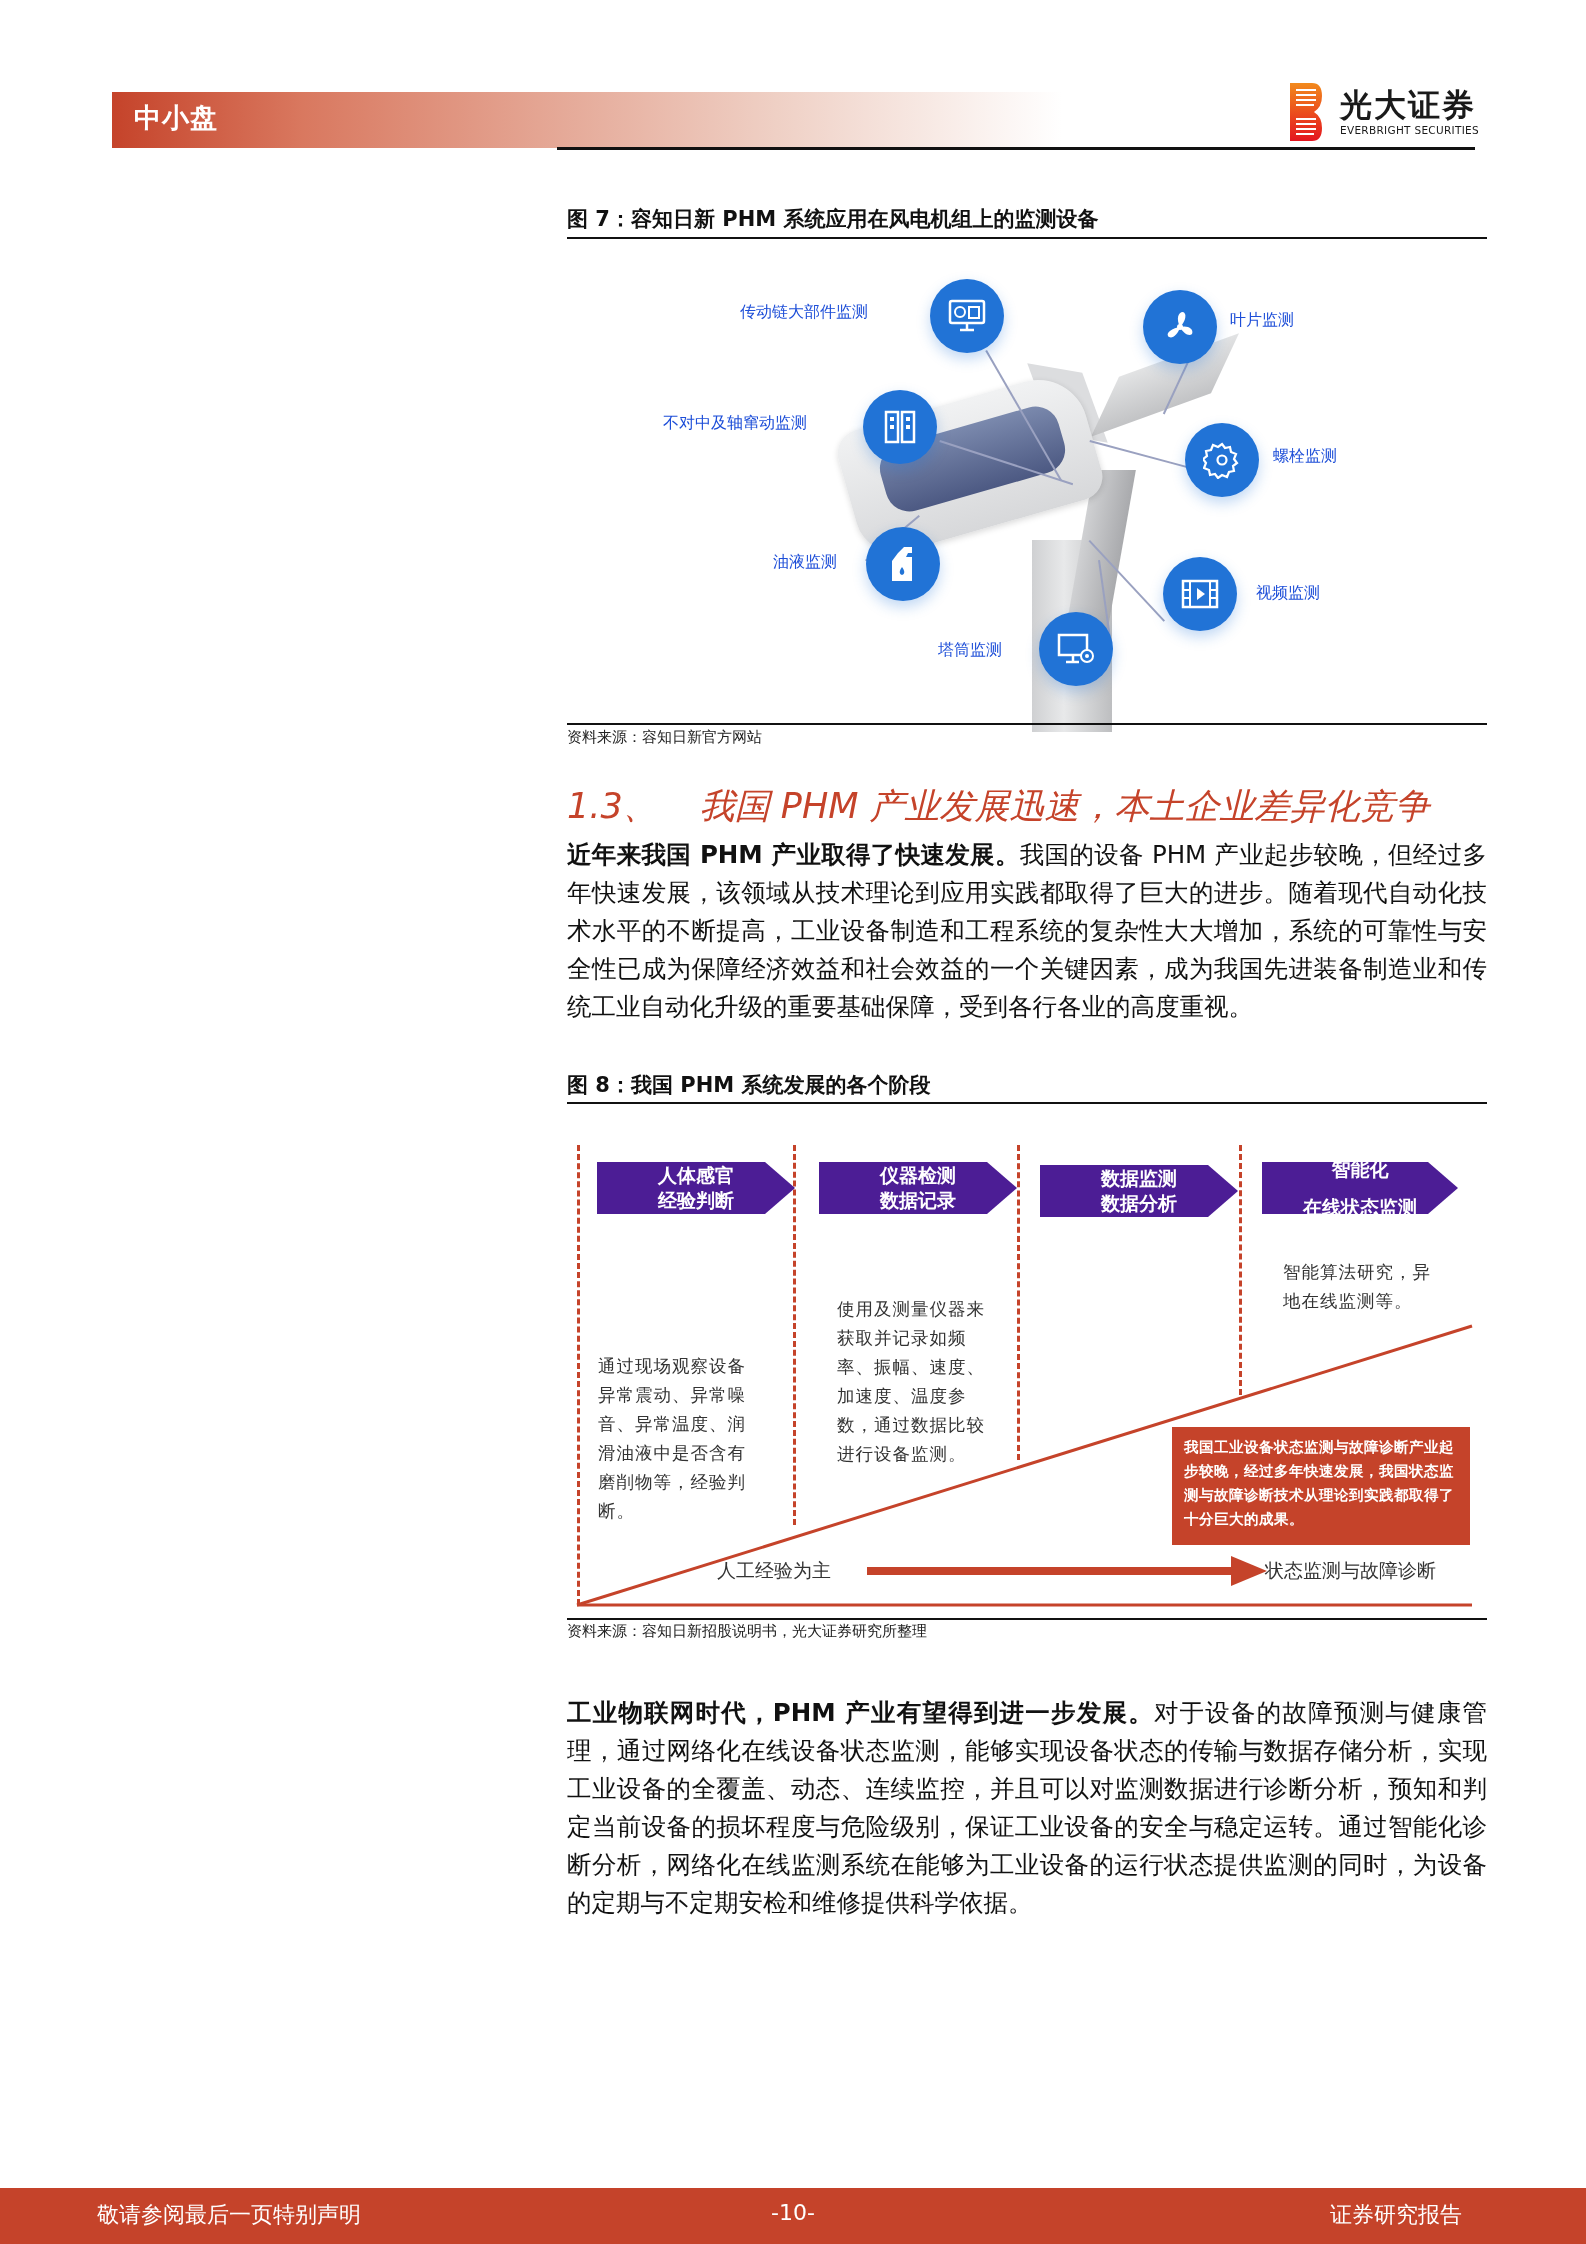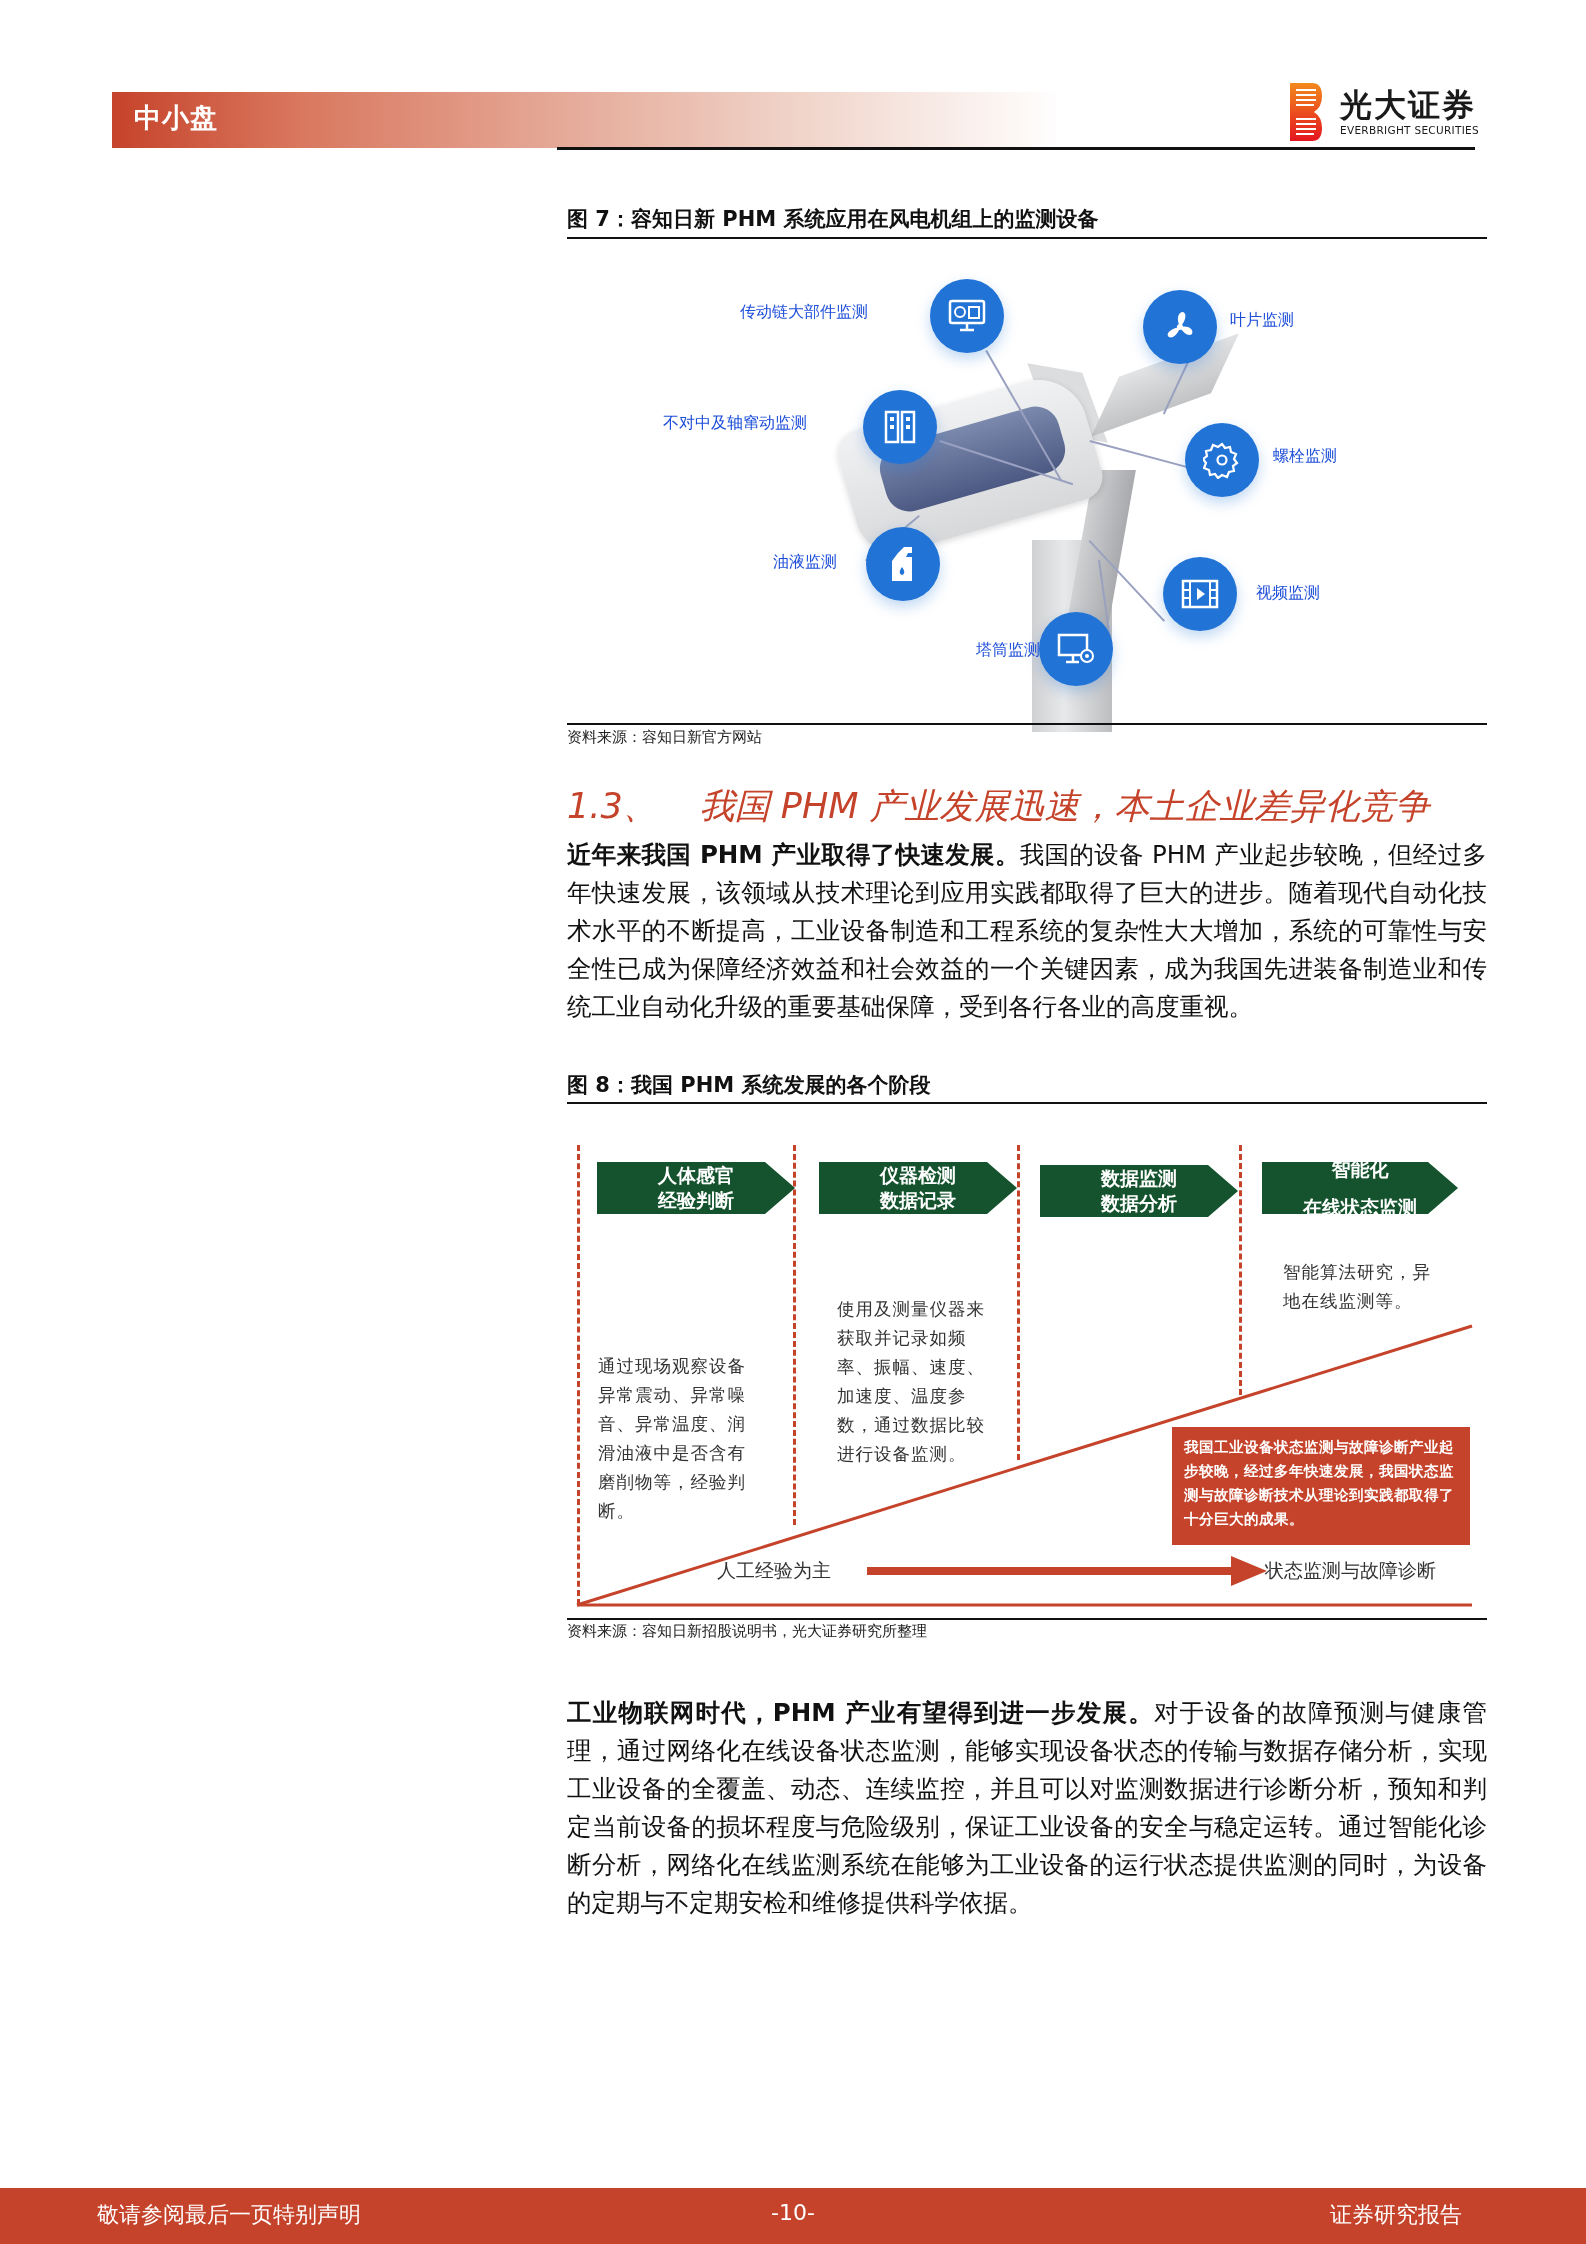--- a/index.html
+++ b/index.html
@@ -32,21 +32,21 @@
   .sec-h { left:567px; top:783px; font-size:35px; color:#c5432a; font-weight:normal; white-space:nowrap;font-style:italic; }
   .sec-h .num { margin-right:42px; }
 
   
   .para { left:567px; width:920px; font-size:24.5px; line-height:38px; color:#111; text-align:justify; }
   .para b { font-weight:bold; }
 
   
   .fig8 { left:567px; top:1135px; width:920px; height:475px; }
   .vdash { position:absolute; top:10px; width:0; border-left:3px dashed #c5432a; }
-  .stage-arrow { position:absolute; height:52px; background:#14532d; color:#fff; font-size:19px; font-weight:bold; line-height:25px; text-align:center; display:flex; flex-direction:column; justify-content:center; clip-path:polygon(0 0, calc(100% - 30px) 0, 100% 50%, calc(100% - 30px) 100%, 0 100%); }
+  .stage-arrow { position:absolute; height:52px; background:#4c1d95; color:#fff; font-size:19px; font-weight:bold; line-height:25px; text-align:center; display:flex; flex-direction:column; justify-content:center; clip-path:polygon(0 0, calc(100% - 30px) 0, 100% 50%, calc(100% - 30px) 100%, 0 100%); }
   .stage-desc { position:absolute; font-size:17.5px; line-height:29px; color:#333; letter-spacing:1px; }
   .summary-box { position:absolute; left:605px; top:292px; width:298px; height:118px; background:#c5432a; color:#fff; font-size:14.5px; line-height:24px; padding:8px 10px 0 12px; box-sizing:border-box; font-weight:bold; letter-spacing:.5px; }
   .axis-label { position:absolute; font-size:19px; color:#333; white-space:nowrap; }
   .big-arrow { position:absolute; left:300px; top:432px; width:370px; height:8px; background:#c5432a; }
   .big-arrow-head { position:absolute; left:664px; top:421px; width:0; height:0; border-top:15px solid transparent; border-bottom:15px solid transparent; border-left:36px solid #c5432a; }
 
   
   .ftr { left:0; top:2188px; width:1586px; height:56px; background:#c5432a; }
   .ftr-l { left:97px; top:2200px; font-size:22px; color:#fff; }
   .ftr-c { left:0; width:1586px; top:2200px; font-size:22px; color:#fff; text-align:center; }
@@ -166,21 +166,21 @@
 
   <div class="bubble" style="left:1039px;top:612px;">
     <svg width="38" height="34" viewBox="0 0 38 34">
         <rect x="2" y="3" width="28" height="20" fill="none" stroke="#fff" stroke-width="2.5"></rect>
         <line x1="16" y1="23" x2="16" y2="29" stroke="#fff" stroke-width="2.5"></line>
         <line x1="9" y1="30" x2="22" y2="30" stroke="#fff" stroke-width="2.5"></line>
         <circle cx="30" cy="24" r="6" fill="#2173d6" stroke="#fff" stroke-width="2"></circle>
         <circle cx="30" cy="24" r="2" fill="#fff"></circle>
       </svg>
   </div>
-  <div class="blabel" style="left:938px;top:640px;margin-left:38px;">塔筒监测</div>
+  <div class="blabel" style="left:938px;top:640px;">塔筒监测</div>
 </div>
 
 <div class="abs rule" style="top:723px;height:2px;"></div>
 <div class="abs src" style="top:728px;">资料来源：容知日新官方网站</div>
 
 <div class="abs sec-h">
   <span class="num">1.3、</span><span>我国 PHM 产业发展迅速，本土企业差异化竞争</span>
 </div>
 
 <div class="abs para" style="top:836px;">

